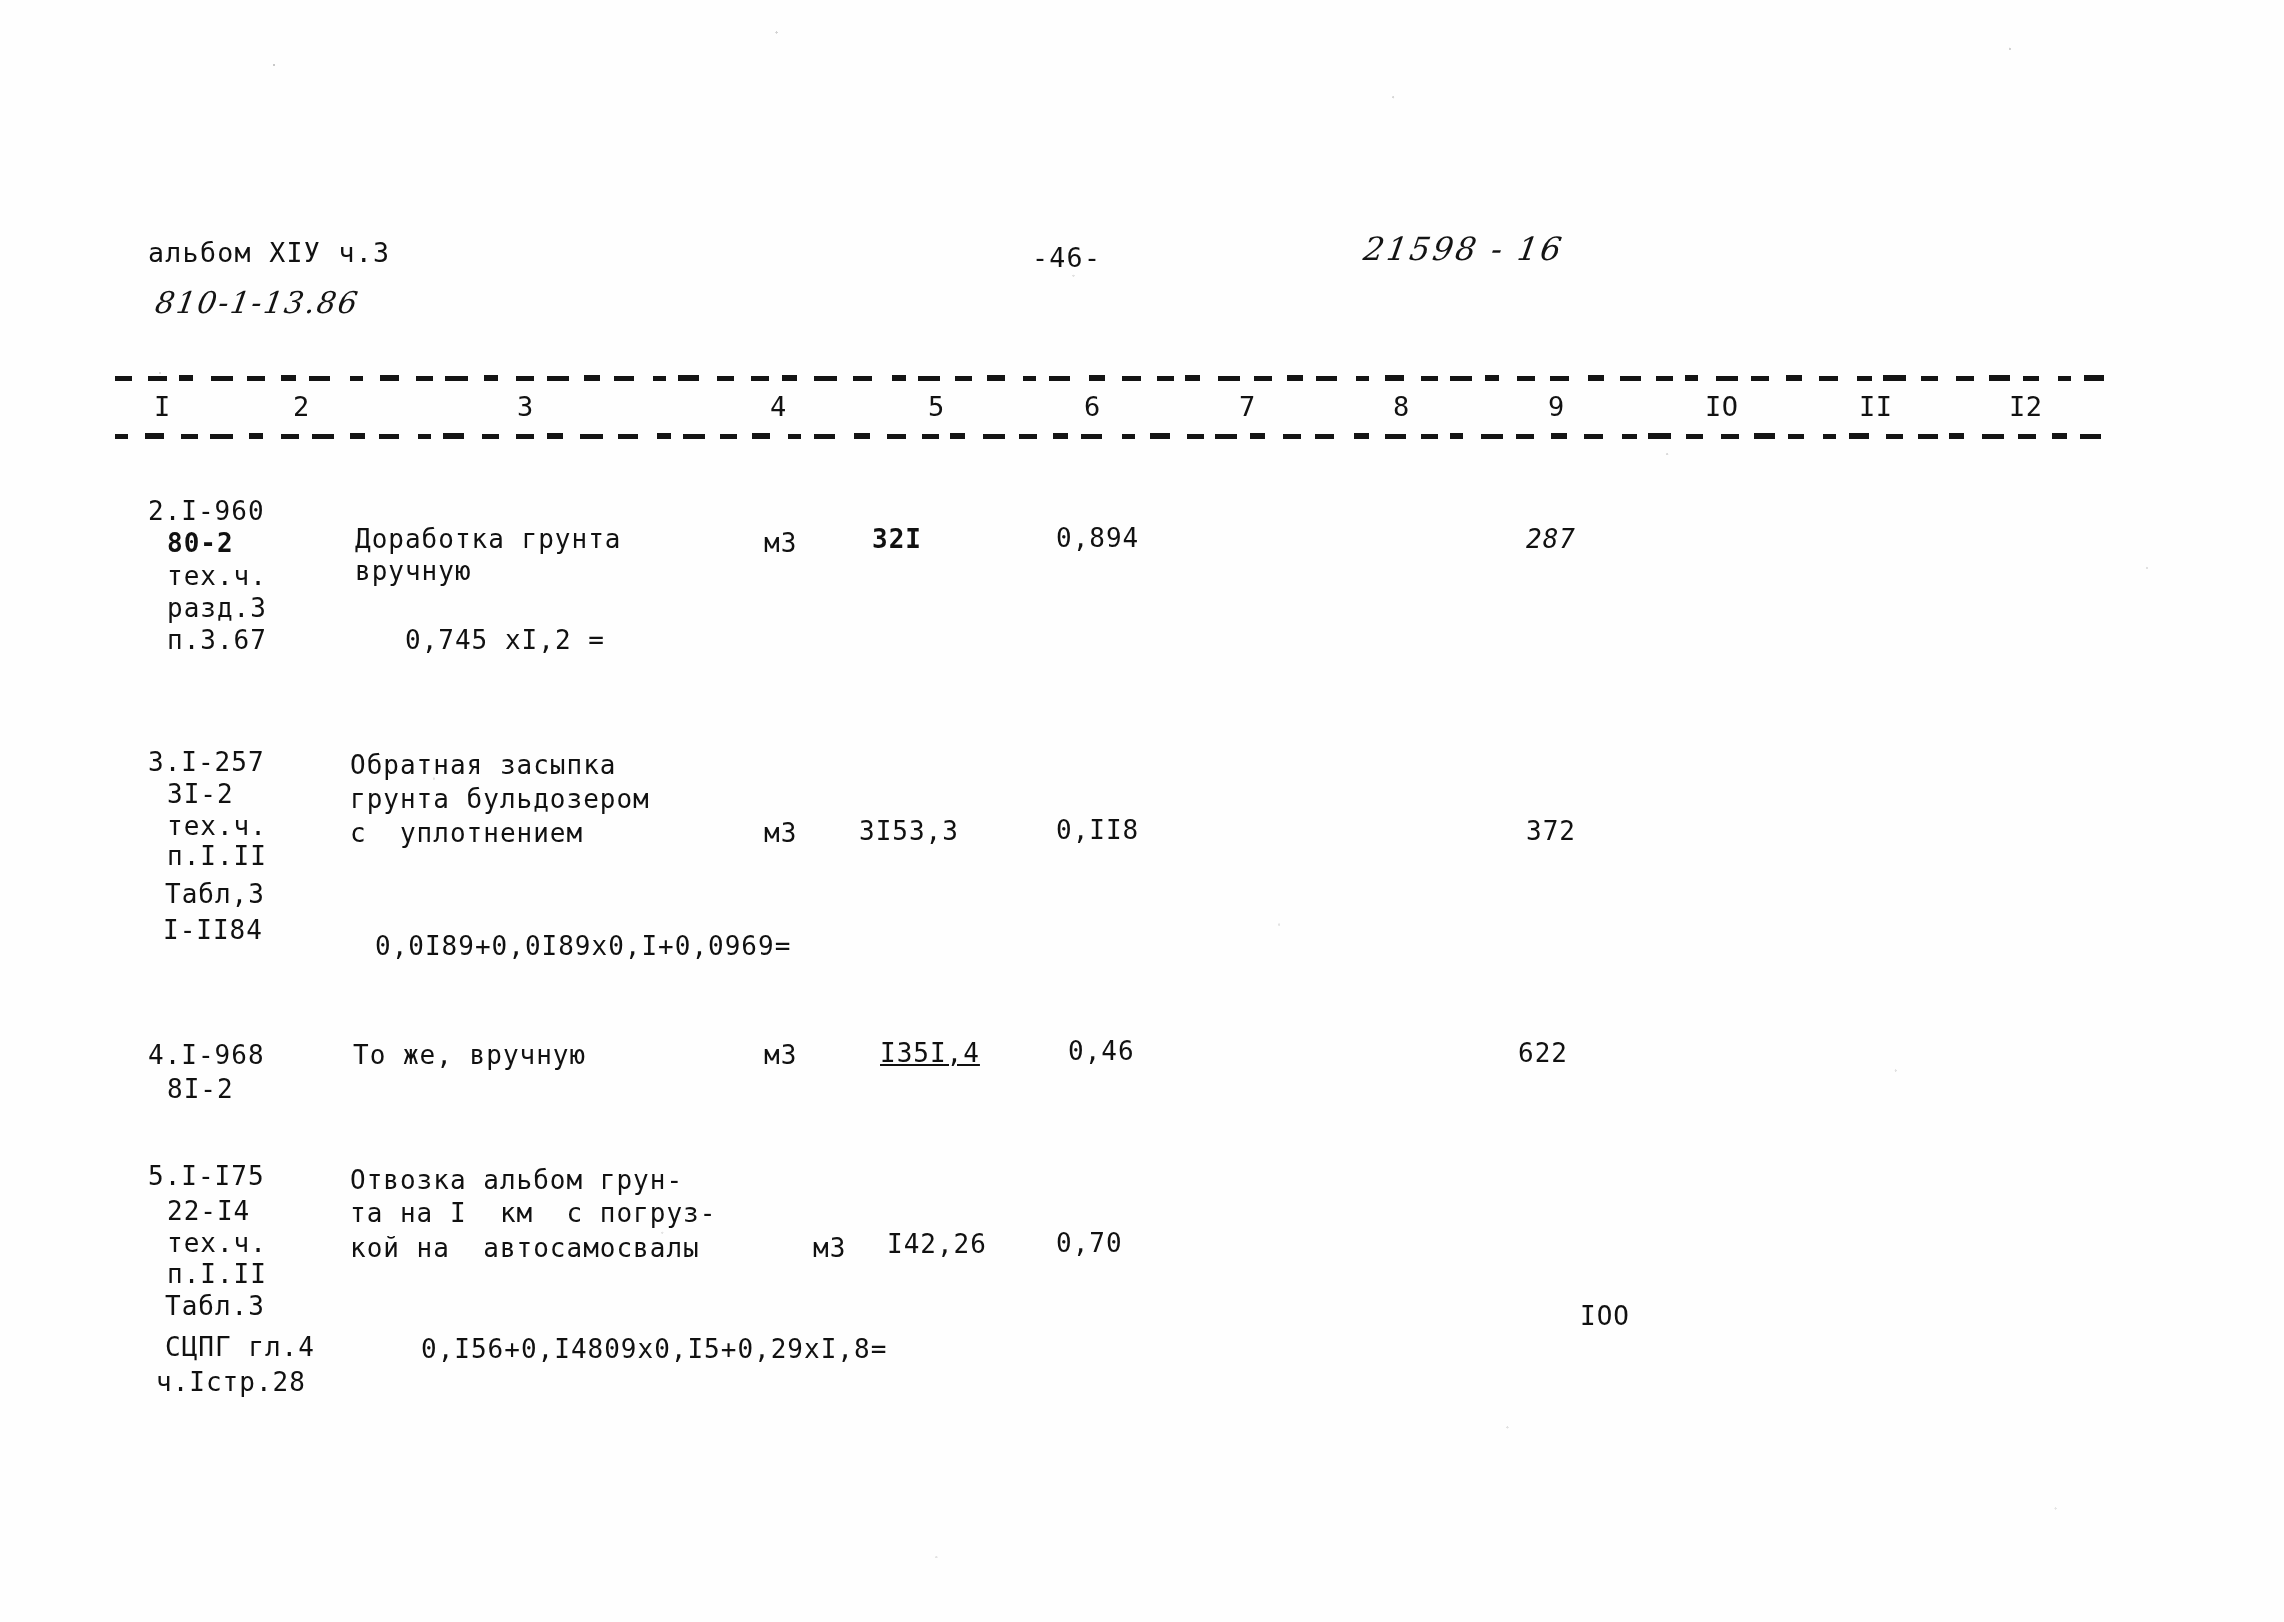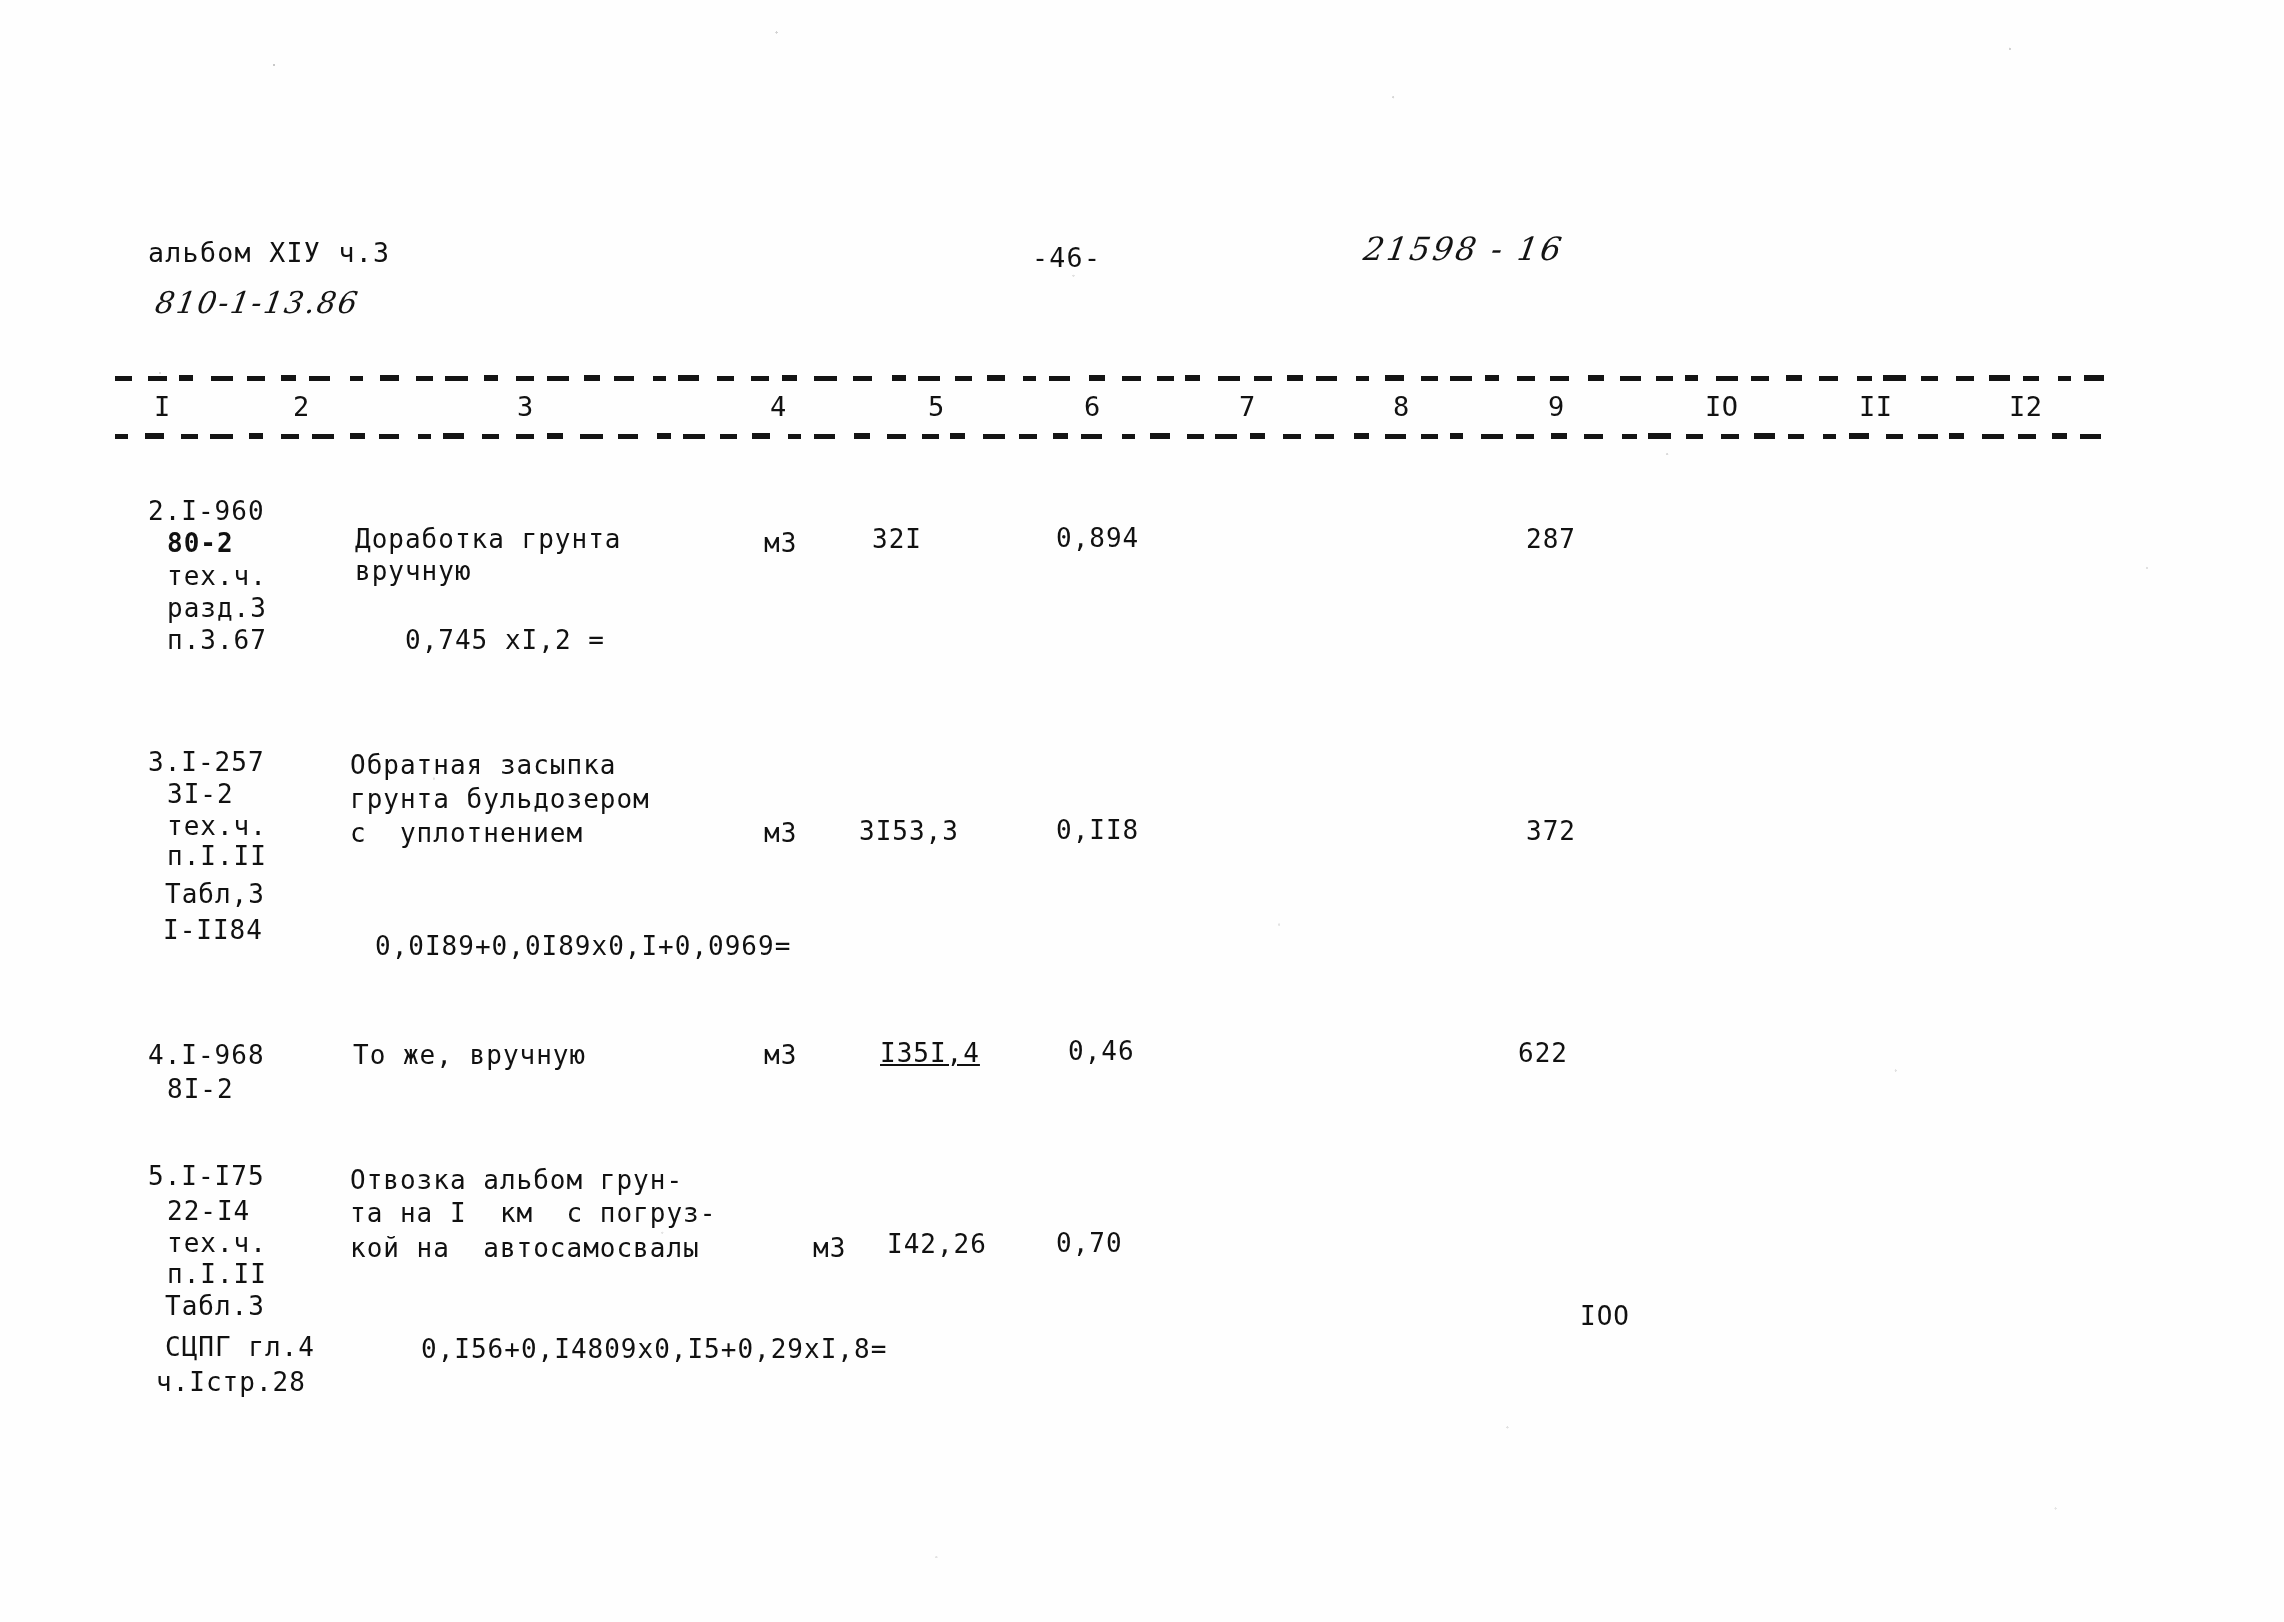--- a/index.html
+++ b/index.html
@@ -260,23 +260,23 @@
     <div class="abs tw code-col" style="top:498px;">2.I-960</div>
     <div class="abs tw" style="left:167px; top:530px;font-weight:bold;">80-2</div>
     <div class="abs tw" style="left:167px; top:563px;">тех.ч.</div>
     <div class="abs tw" style="left:167px; top:595px;">разд.3</div>
     <div class="abs tw" style="left:167px; top:627px;">п.3.67</div>
 
     <div class="abs tw desc-col" style="top:498px;">Доработка грунта</div>
     <div class="abs tw desc-col" style="top:530px;">вручную</div>
 
     <div class="abs tw unit-col" style="top:530px;">м3</div>
-    <div class="abs tw qty-col" style="top:526px;">32I</div>
+    <div class="abs tw qty-col" style="top:526px;font-weight:bold;">32I</div>
     <div class="abs tw norm-col" style="top:525px;">0,894</div>
-    <div class="abs tw tot-col" style="top:526px;">287</div>
+    <div class="abs tw tot-col" style="top:526px;font-style:italic;">287</div>
 
     <div class="abs tw formula" style="left:405px; top:627px;">0,745 xI,2 =</div>
   </div>
 
   <div>
     <div class="abs tw code-col" style="top:749px;">3.I-257</div>
     <div class="abs tw" style="left:167px; top:781px;">3I-2</div>
     <div class="abs tw" style="left:167px; top:813px;">тех.ч.</div>
     <div class="abs tw" style="left:167px; top:843px;">п.I.II</div>
     <div class="abs tw" style="left:165px; top:881px;">Табл,3</div>

